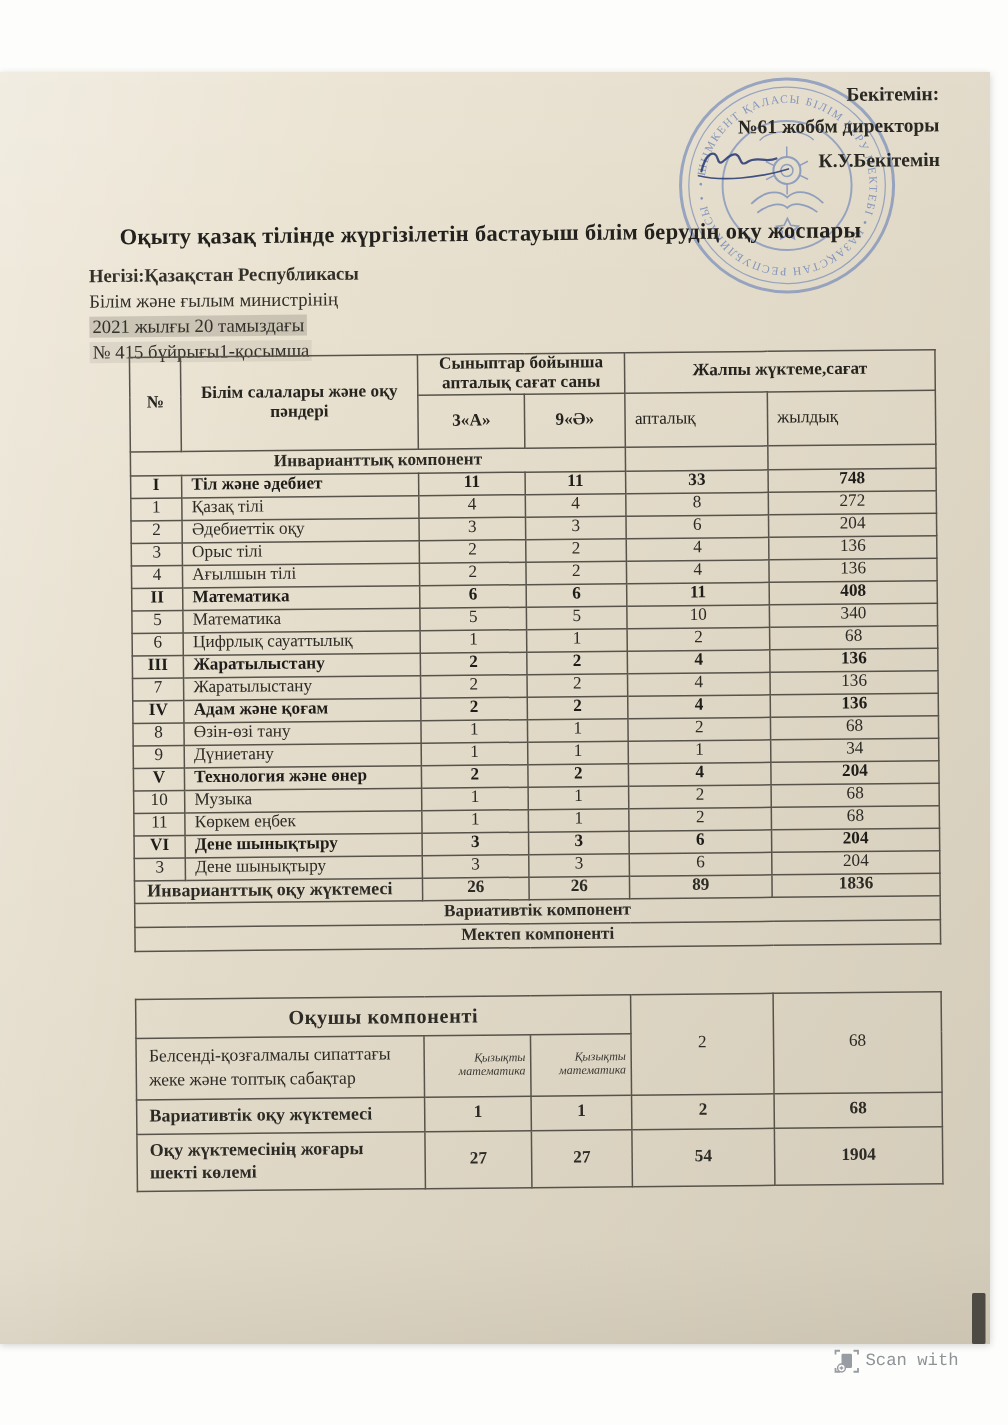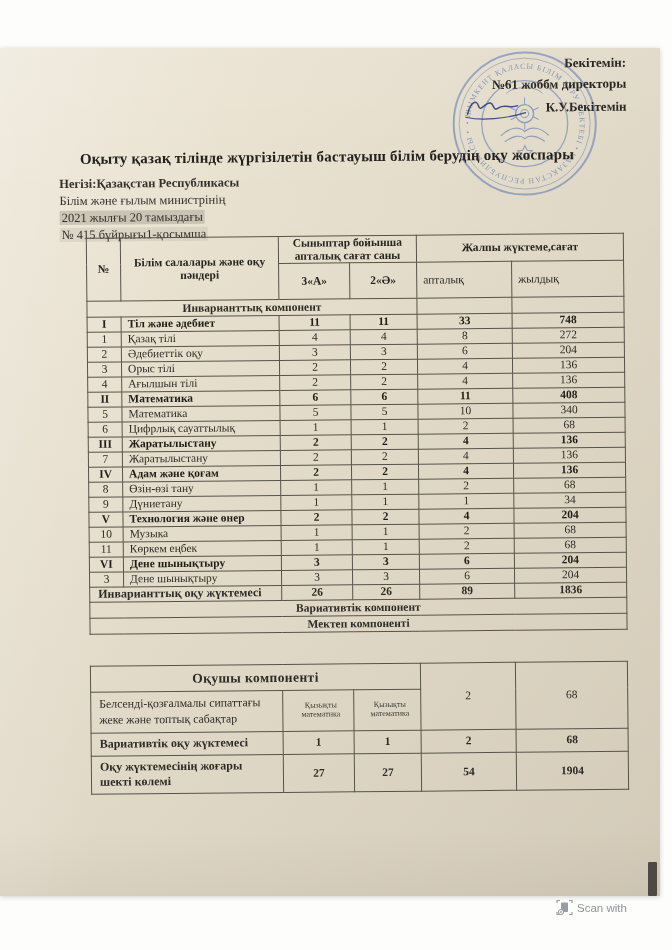--- a/index.html
+++ b/index.html
@@ -48,28 +48,28 @@
   .student-table { position:absolute; left:88px; top:618px; width:537px; }
   th { font-weight:bold; color:#26241f; }
   .cell-left { text-align:left; padding-left:6px; }
   .bold-row td { font-weight:bold; color:#1f1d19; }
   .hdr-sub { font-weight:normal; text-align:left; padding-left:6px; font-size:11.5px; }
   .component-cell { font-weight:bold; height:16px; }
   .totals-label { font-weight:bold; text-align:left; padding-left:8px; font-size:12px; }
   .totals-val { font-weight:bold; }
   .student-title { font-weight:bold; font-size:13.5px; height:26px; letter-spacing:.4px; }
   .activity-cell { text-align:left; padding:4px 8px; font-size:11.8px; line-height:1.35; height:40px; }
-  .course-cell { font-size:8px; text-align:center; padding-left:8px; color:#3a3833; }
+  .course-cell { font-style:italic; font-size:8px; text-align:right; padding-left:8px; color:#3a3833; }
   .load-label { font-weight:bold; text-align:left; padding:3px 8px; font-size:12px; line-height:1.3; }
   .row3 td { height:23px; }
   .row4 td { height:33px; }
 
   
   .watermark { position:absolute; left:556px; top:899px; display:flex; align-items:center; gap:4px;
-    font-family:Liberation Sans, sans-serif; font-size:11.5px; color:#8f9398; }
+    font-family:Liberation Mono, monospace; font-size:11.5px; color:#8f9398; }
 </style>
 </head>
 <body>
 
 <div class="page">
   <div class="tilt">
 
     <svg class="stamp" viewBox="0 0 152 152">
       <g fill="none" stroke="#4a6cb3" opacity="0.5">
         <circle cx="76" cy="76" r="71" stroke-width="2"></circle>
@@ -126,21 +126,21 @@
       </colgroup>
       <thead>
         <tr>
           <th rowspan="2" style="height:31px">№</th>
           <th rowspan="2">Білім салалары және оқу пәндері</th>
           <th colspan="2">Сыныптар бойынша апталық сағат саны</th>
           <th colspan="2">Жалпы жүктеме,сағат</th>
         </tr>
         <tr>
           <th style="height:36px">3«А»</th>
-          <th>2«Ә»</th>
+          <th>9«Ә»</th>
           <th class="hdr-sub">апталық</th>
           <th class="hdr-sub">жылдық</th>
         </tr>
       </thead>
       <tbody>
         <tr>
           <td colspan="4" class="component-cell">Инварианттық компонент</td>
           <td></td>
           <td></td>
         </tr>

